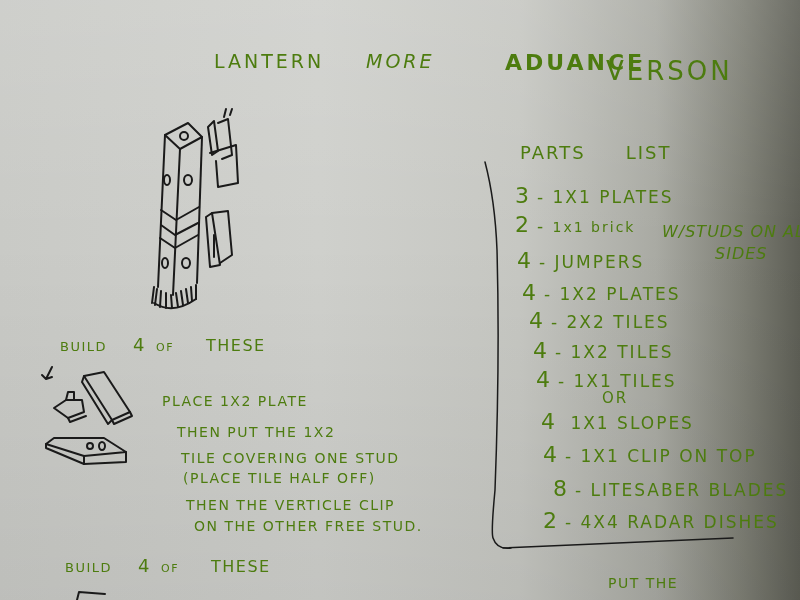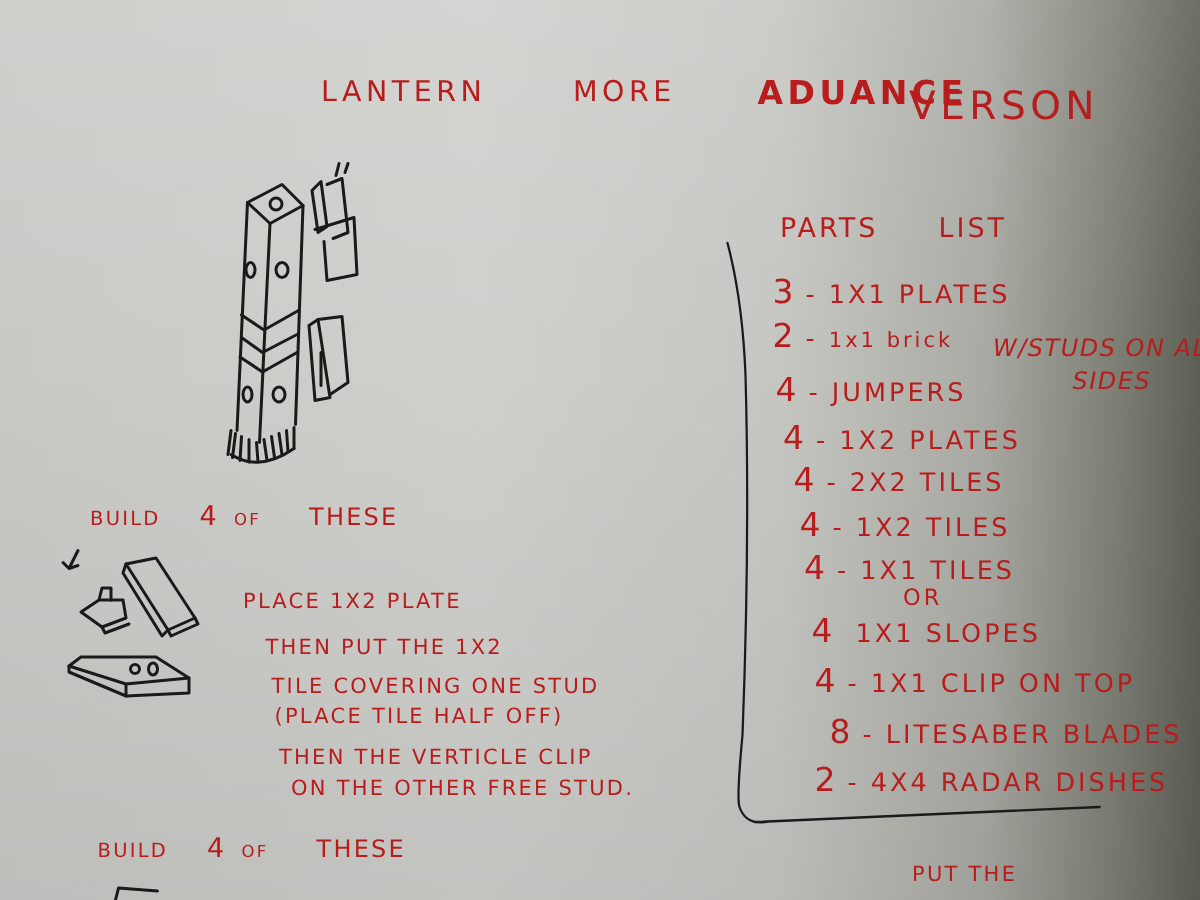--- a/index.html
+++ b/index.html
@@ -11,25 +11,25 @@
     }
     .page-shade {
       position: absolute; inset: 0;
       background: linear-gradient(180deg, rgba(255,255,255,0.10) 0%, rgba(0,0,0,0) 40%, rgba(0,0,0,0.06) 100%);
       pointer-events: none;
     }
     .hw {
       position: absolute; white-space: nowrap;
       font-family: "DejaVu Sans", sans-serif;
       font-weight: normal; letter-spacing: 2px;
-      color: #b91c1c; text-transform: uppercase;
+      color: #4d7c0f; text-transform: uppercase;
     }
     .title { top: 50px; font-size: 19px; letter-spacing: 3px; }
     #t1 { left: 214px; }
-    #t2 { left: 382px; }
+    #t2 { left: 366px; font-style: italic; }
     #t3 { left: 505px; font-size: 22px; font-weight: bold; }
     #t4 { left: 606px; font-size: 26px; top: 56px; text-align: right; }
 
     .parts-title { left: 520px; top: 142px; font-size: 18px; }
     .parts-title .gap { display: inline-block; width: 40px; }
     .part { font-size: 17px; }
     .part .qty { font-size: 22px; margin-right: 6px; }
     .note-small { font-size: 16px; letter-spacing: 1px; font-style: italic; }
     .or-label { font-size: 15px; }
 

